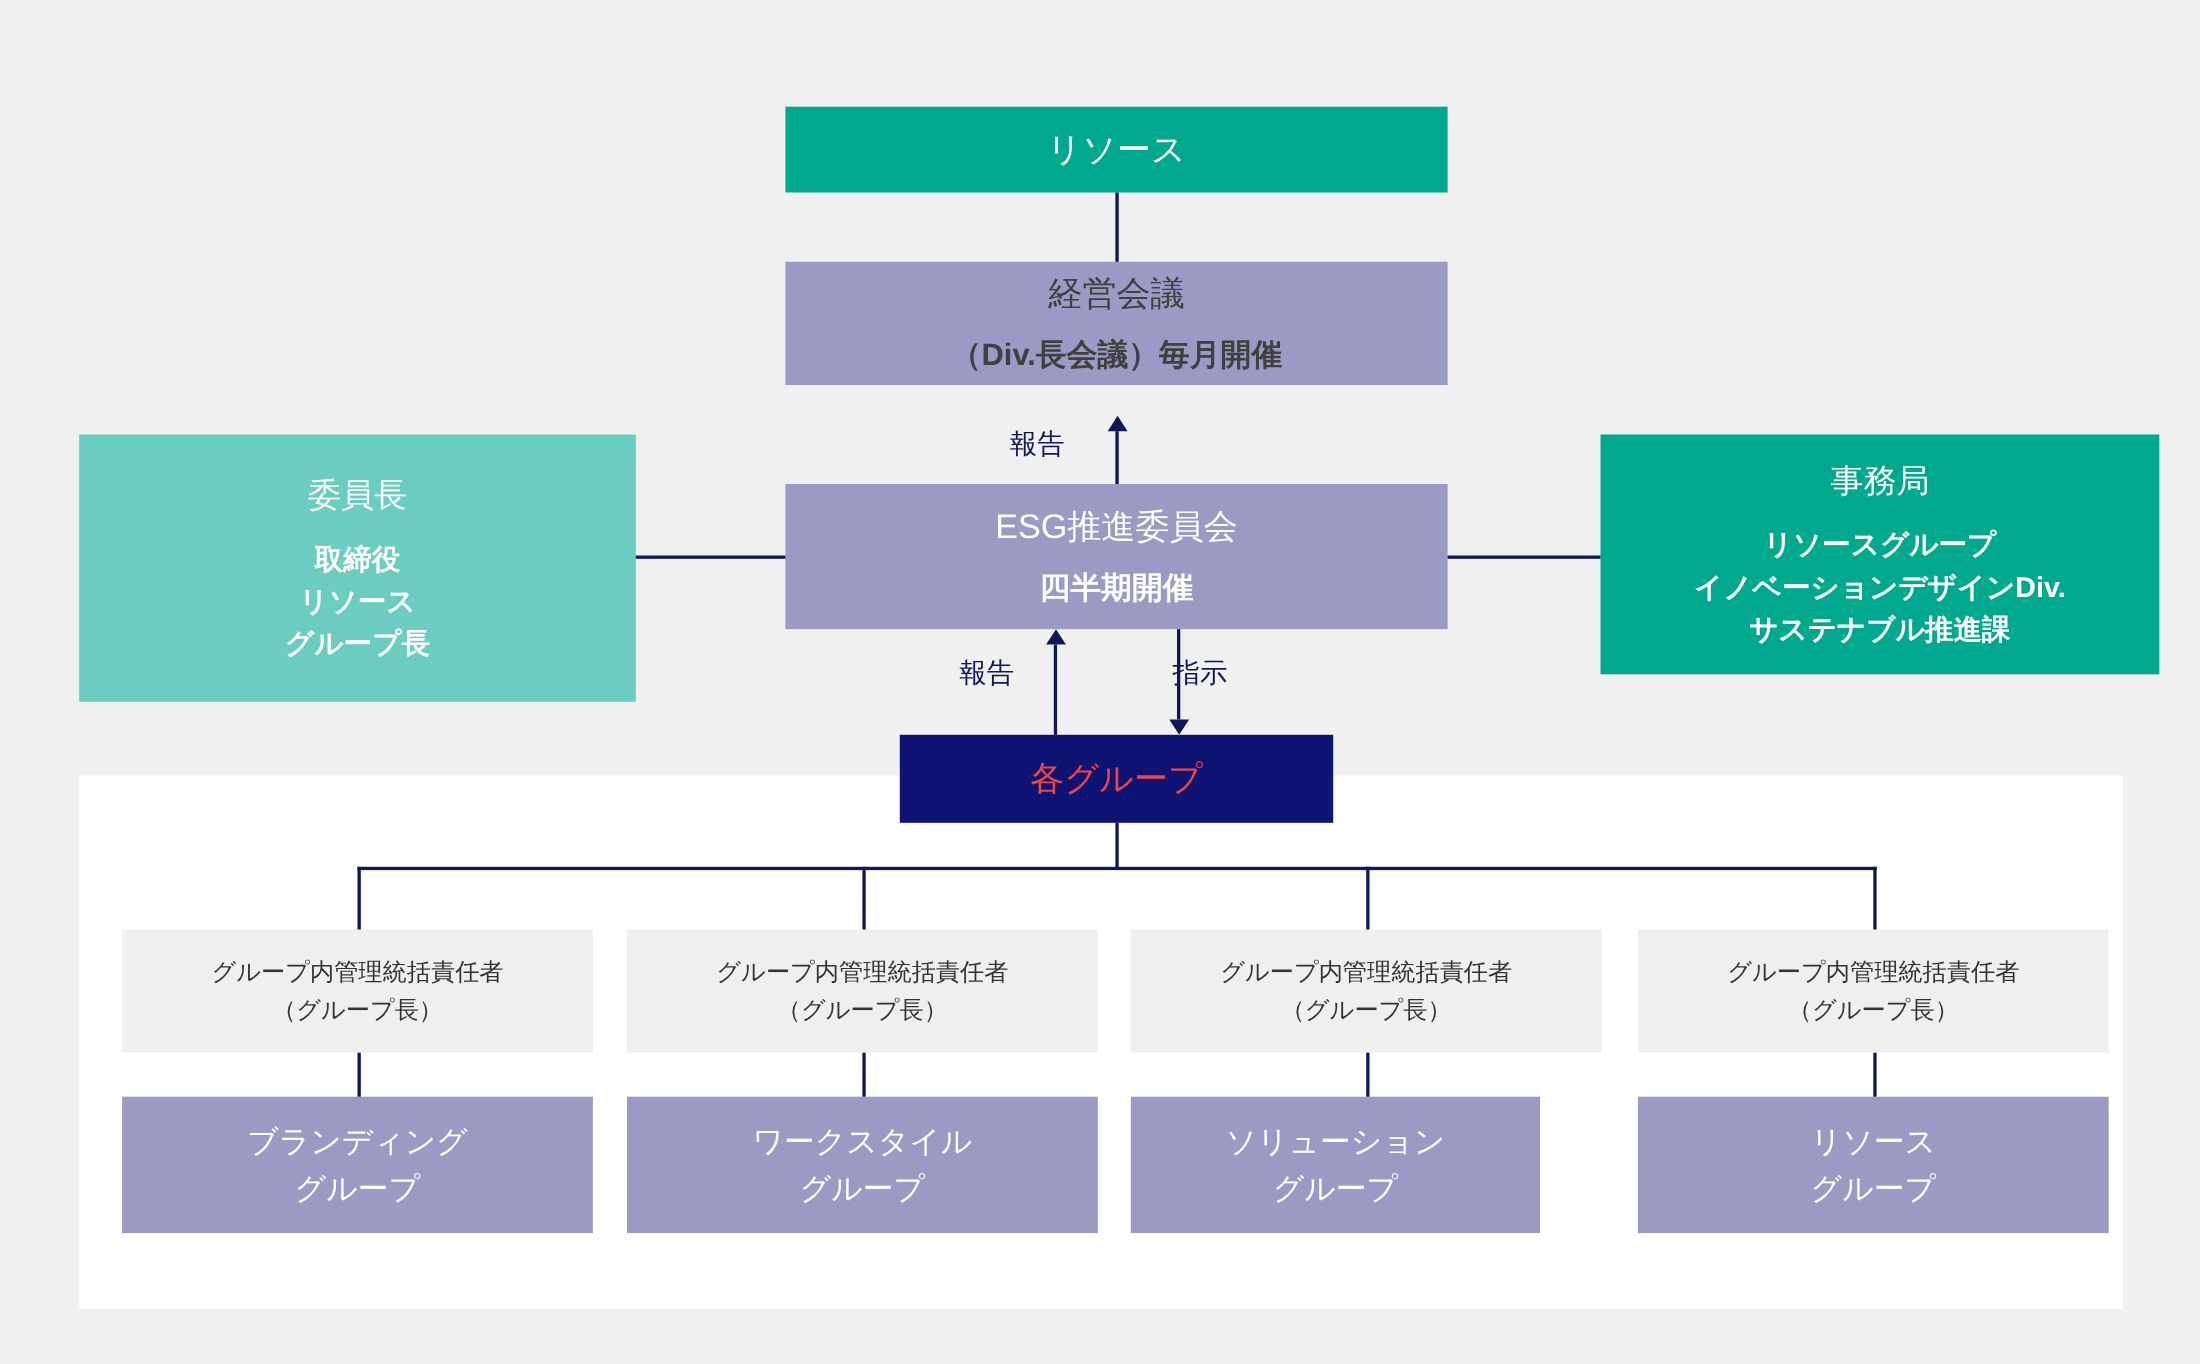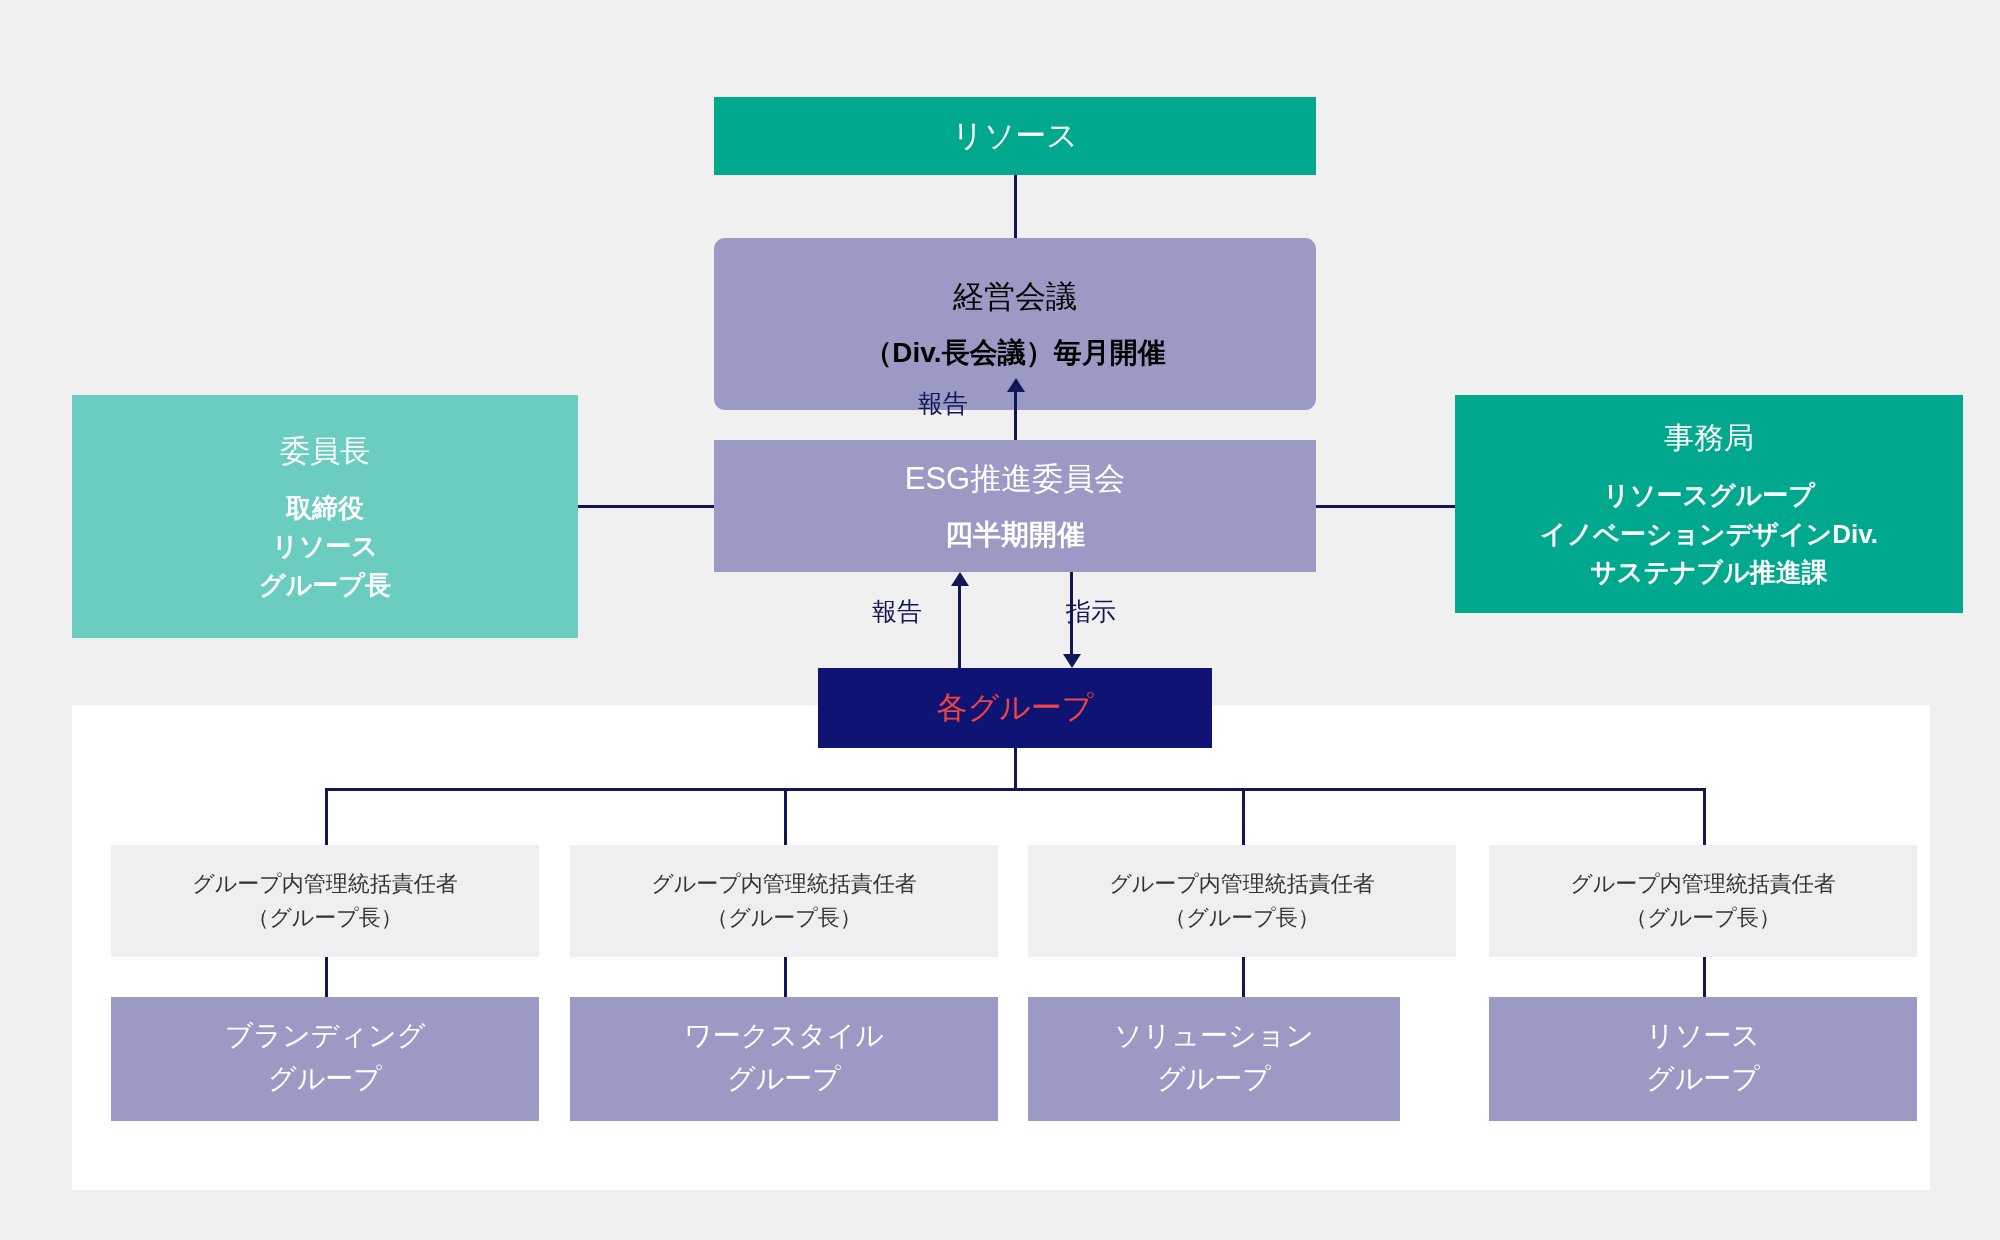--- a/index.html
+++ b/index.html
@@ -37,22 +37,22 @@
   }
 
   
   #box-ceo {
     left: 714px; top: 97px; width: 602px; height: 78px;
     background: #00a88e; color: #ffffff;
   }
   #box-ceo .title { font-size: 31px; }
 
   #box-mgmt {
-    left: 714px; top: 238px; width: 602px; height: 172px;
-    background: #9b9ac4; color: #000000; border-radius: 11px;
+    left: 714px; top: 238px; width: 602px; height: 112px;
+    background: #9b9ac4; color: #404040;
   }
   #box-mgmt .title { font-size: 31px; margin-bottom: 12px; }
   #box-mgmt .sub   { font-size: 28px; }
 
   #box-esg {
     left: 714px; top: 440px; width: 602px; height: 132px;
     background: #9b9ac4; color: #ffffff; text-align: right;
   }
   #box-esg .title { font-size: 31px; margin-bottom: 12px; }
   #box-esg .sub   { font-size: 28px; }
@@ -142,21 +142,20 @@
     background: #9b9ac4;
     color: #ffffff;
     display: flex;
     flex-direction: column;
     align-items: center;
     justify-content: center;
     text-align: center;
     font-size: 28px;
     line-height: 1.55;
     z-index: 4;
-    font-family: Liberation Mono, monospace;
   }
 </style>
 </head>
 <body>
 
 <div id="chart">
 
   <div id="white-panel"></div>
 
   <div class="vline" style="left:1014px; top:175px; height:63px;"></div>

